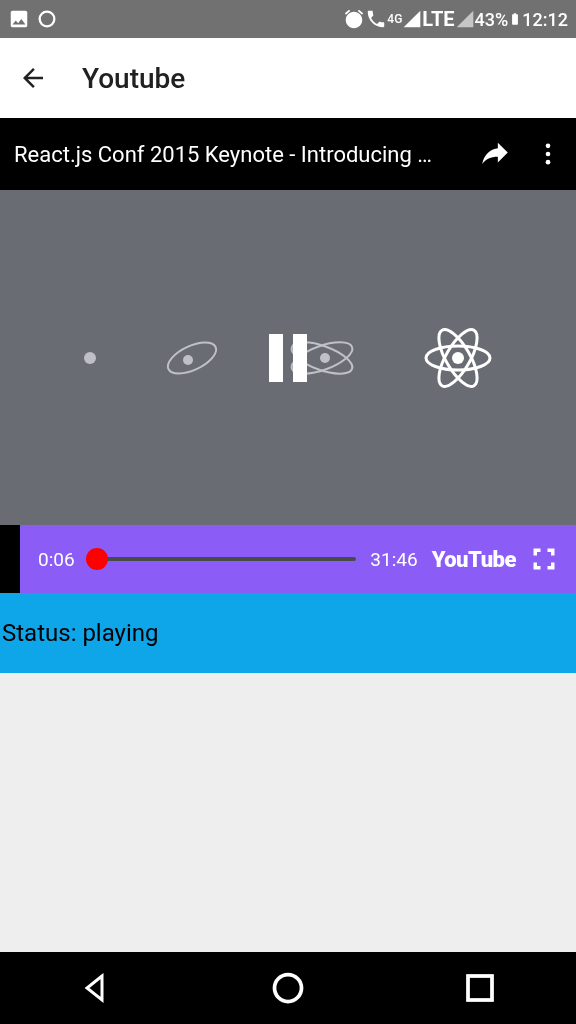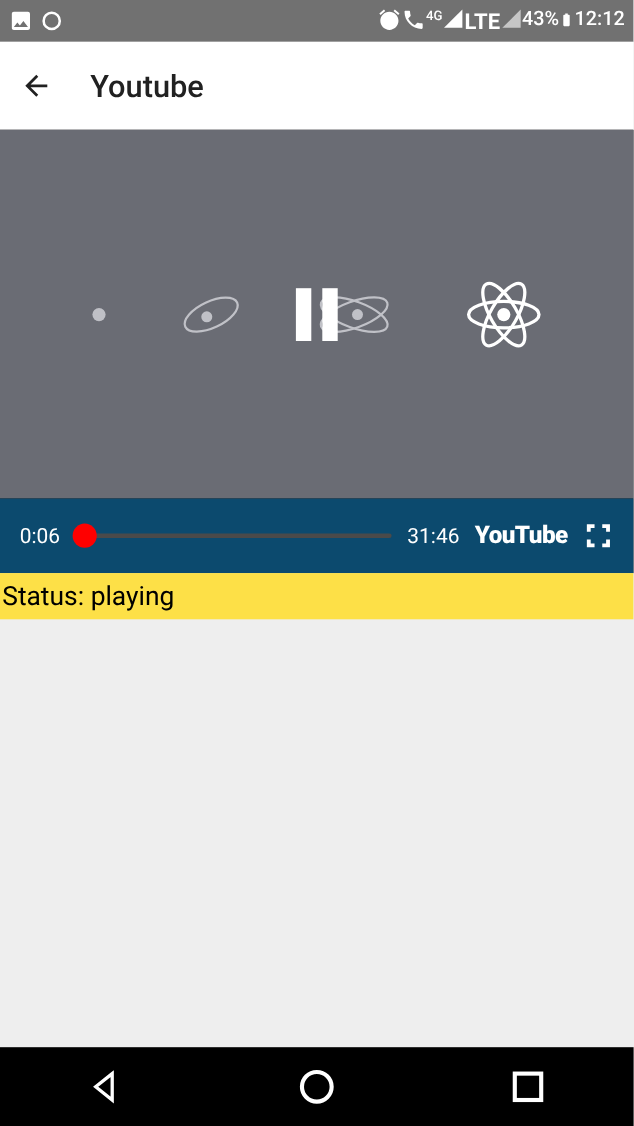--- a/index.html
+++ b/index.html
@@ -1,39 +1,39 @@
 <!DOCTYPE html>
 <html><head>
   <meta charset="utf-8">
   <style>
     * { margin: 0; padding: 0; box-sizing: border-box; }
     html, body { width: 576px; height: 1024px; overflow: hidden; font-family: Roboto, Arial, sans-serif; background: #eeeeee; }
     .status-bar { height: 38px; background: #717171; color: #fff; display: flex; align-items: center; justify-content: space-between; padding: 0 8px; font-size: 18px; }
     .status-left { display: flex; gap: 6px; align-items: center; }
-    .status-right { display: flex; gap: 0; align-items: flex-start; }
+    .status-right { display: flex; gap: 0; align-items: center; }
     .status-right span { font-size: 18px; font-weight: 500; }
     .app-bar { height: 80px; background: #fff; display: flex; align-items: center; padding: 0 18px; gap: 34px; }
     .app-bar-title { font-size: 28px; font-weight: 500; color: #212121; }
     .back-arrow { width: 30px; height: 30px; cursor: pointer; }
     .player { background: #000; }
     .player-header { height: 72px; background: #000; display: flex; align-items: center; padding: 0 14px; gap: 10px; }
     .video-title { color: #fff; font-size: 22px; font-weight: 400; flex: 1; white-space: nowrap; overflow: hidden; text-overflow: ellipsis; }
     .share-icon, .more-icon { color: #fff; cursor: pointer; flex-shrink: 0; }
     .video-frame { height: 335px; background: #6a6c74; position: relative; display: flex; align-items: center; justify-content: center; overflow: hidden; }
     .atom-stage { position: absolute; inset: 0; display: flex; align-items: center; justify-content: space-around; padding: 0 50px; }
     .pause-btn { position: absolute; left: 50%; top: 50%; transform: translate(-50%, -50%); display: flex; gap: 10px; cursor: pointer; z-index: 5; }
     .pause-bar { width: 14px; height: 48px; background: #fff; }
-    .controls { height: 68px; background: #0c4a6e; display: flex; align-items: center; padding: 0 18px; gap: 14px; }
+    .controls { height: 68px; background: #8b5cf6; display: flex; align-items: center; padding: 0 18px; gap: 14px; margin-left: 20px; }
     .time { color: #fff; font-size: 19px; font-weight: 400; }
     .progress-track { flex: 1; height: 4px; background: #4a4a4a; position: relative; border-radius: 2px; cursor: pointer; }
     .progress-fill { position: absolute; left: 0; top: 0; bottom: 0; width: 3%; background: #ff0000; border-radius: 2px; }
     .progress-thumb { position: absolute; left: 3%; top: 50%; transform: translate(-50%, -50%); width: 22px; height: 22px; background: #ff0000; border-radius: 50%; }
     .yt-logo { color: #fff; font-weight: 900; font-size: 22px; letter-spacing: -0.5px; }
     .fullscreen { width: 28px; height: 28px; cursor: pointer; }
-    .status-text { padding: 7px 2px; font-size: 24px; color: #000; background: #fde047; }
+    .status-text { padding: 26px 2px; font-size: 24px; color: #000; background: #0ea5e9; }
     .content-area { flex: 1; background: #eeeeee; }
     .nav-bar { position: absolute; bottom: 0; left: 0; right: 0; height: 72px; background: #000; display: flex; align-items: center; justify-content: space-around; }
     .nav-btn { width: 36px; height: 36px; cursor: pointer; }
   </style>
 </head>
 <body>
 
 <div class="status-bar">
   <div class="status-left">
     <svg width="22" height="22" viewBox="0 0 24 24" fill="#fff">
@@ -67,20 +67,31 @@
 </div>
 
 <div class="app-bar">
   <svg class="back-arrow" viewBox="0 0 24 24" fill="#212121">
       <path d="M20 11H7.83l5.59-5.59L12 4l-8 8 8 8 1.41-1.41L7.83 13H20v-2z"></path>
     </svg>
   <div class="app-bar-title">Youtube</div>
 </div>
 
 <div class="player">
+  <div class="player-header">
+    <div class="video-title">React.js Conf 2015 Keynote - Introducing …</div>
+    <svg class="share-icon" width="34" height="34" viewBox="0 0 24 24" fill="#fff">
+        <path d="M21 11l-7-7v4C7 9 4 14 3 19c2.5-3.5 6-5.1 11-5.1V18l7-7z"></path>
+      </svg>
+    <svg class="more-icon" width="28" height="28" viewBox="0 0 24 24" fill="#fff" style="margin-left:12px">
+        <circle cx="12" cy="5" r="2"></circle>
+        <circle cx="12" cy="12" r="2"></circle>
+        <circle cx="12" cy="19" r="2"></circle>
+      </svg>
+  </div>
 
   <div class="video-frame">
     <div class="atom-stage">
       <svg width="14" height="14">
           <circle cx="7" cy="7" r="6" fill="#bfc0c6"></circle>
         </svg>
       <svg width="60" height="50" viewBox="0 0 60 50">
           <ellipse cx="30" cy="25" rx="26" ry="12" fill="none" stroke="#c0c1c7" stroke-width="2" transform="rotate(-25 30 25)"></ellipse>
           <circle cx="26" cy="27" r="5" fill="#c0c1c7"></circle>
         </svg>

